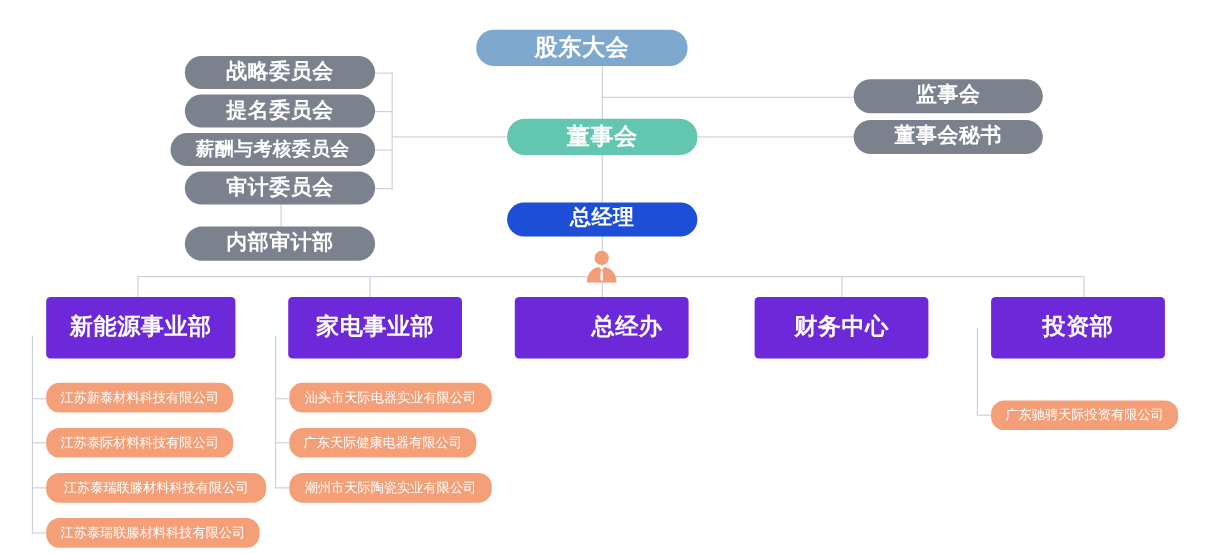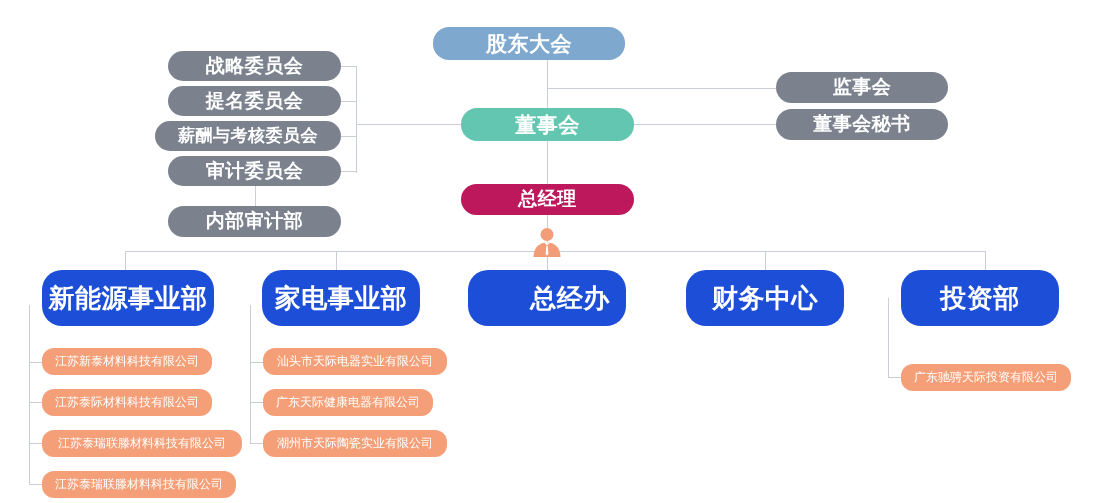--- a/index.html
+++ b/index.html
@@ -25,23 +25,23 @@
     color:#ffffff;
     text-align:center;
     line-height:1.1;
     white-space:nowrap;
     letter-spacing:0.5px;
     border-radius:14px;
   }
 
   .lvl-share{   background:#7fa8ce; font-size:21px; font-weight:bold; border-radius:16px;}
   .lvl-board{   background:#63c6b0; font-size:21px; font-weight:bold; border-radius:16px;}
-  .lvl-gm{      background:#be185d; font-size:19px; font-weight:bold; border-radius:16px;}
+  .lvl-gm{      background:#1d4ed8; font-size:19px; font-weight:bold; border-radius:16px;}
   .lvl-grey{    background:#7b828e; font-size:19px; font-weight:bold; border-radius:16px;}
-  .lvl-dept{    background:#1d4ed8; font-size:26px; font-weight:bold; border-radius:20px;}
+  .lvl-dept{    background:#6d28d9; font-size:21px; font-weight:bold; border-radius:4px;}
   .lvl-sub{     background:#f59f79; font-size:12px; font-weight:normal; border-radius:12px; letter-spacing:0;}
 
   
   .person{position:absolute;width:34px;height:30px;}
   .person svg{display:block;width:34px;height:30px;}
 </style>
 </head>
 <body>
 
 <div id="chart">
@@ -82,21 +82,21 @@
   <div class="ln v" style="left:250px;top:305px;height:139px;"></div>
   <div class="ln h" style="left:250px;top:362px;width:13px;"></div>
   <div class="ln h" style="left:250px;top:402px;width:13px;"></div>
   <div class="ln h" style="left:250px;top:443px;width:13px;"></div>
 
   <div class="ln v" style="left:888px;top:298px;height:79px;"></div>
   <div class="ln h" style="left:888px;top:377px;width:13px;"></div>
 
   <div class="node lvl-share" style="left:433px;top:27px;width:192px;height:33px;">股东大会</div>
 
-  <div class="node lvl-board" style="left:461px;top:108px;width:173px;height:33px;">董事会</div>
+  <div class="node lvl-board" style="left:461px;top:108px;width:173px;height:33px;font-family:Liberation Serif, serif;">董事会</div>
 
   <div class="node lvl-gm" style="left:461px;top:184px;width:173px;height:31px;">总经理</div>
 
   <div class="node lvl-grey" style="left:776px;top:72px;width:172px;height:31px;">监事会</div>
 
   <div class="node lvl-grey" style="left:776px;top:109px;width:172px;height:31px;text-align:center;">董事会秘书</div>
 
   <div class="node lvl-grey" style="left:168px;top:86px;width:173px;height:30px;">提名委员会</div>
 
   <div class="node lvl-grey" style="left:168px;top:51px;width:173px;height:30px;">战略委员会</div>

